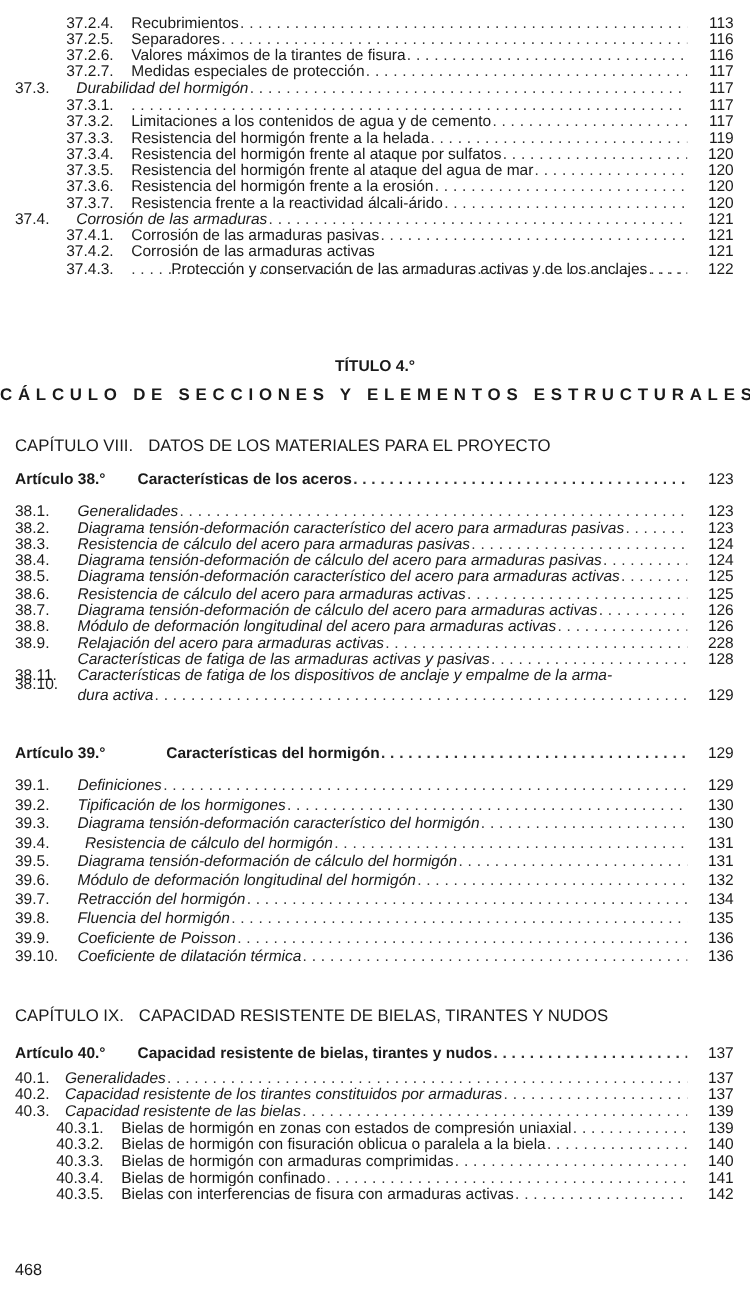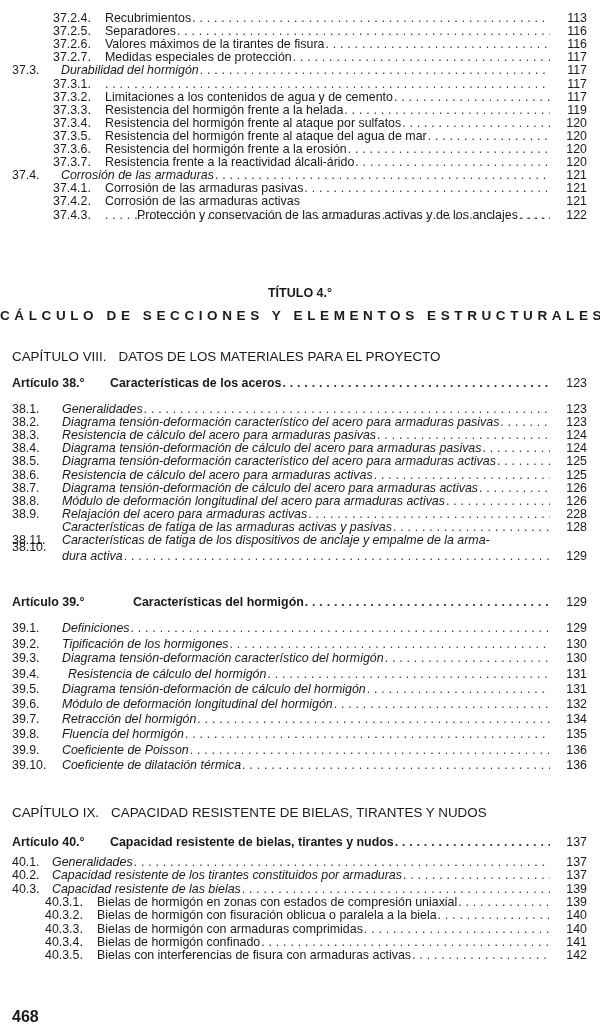--- a/index.html
+++ b/index.html
@@ -26,21 +26,21 @@
   .centered {
     position: absolute; left: 0; width: 600px; text-align: center; white-space: nowrap;
   }
   .titulo { font-size: 12.5px; font-weight: bold; top: 286px; }
   .bigtitle { font-size: 13.5px; font-weight: bold; letter-spacing: 4.6px; top: 308px; }
   .chapter {
     position: absolute; left: 12px; font-size: 13.4px; white-space: nowrap;
   }
   .chapter .ch-num { display: inline-block; }
   .chapter .ch-title { display: inline-block; margin-left: 12px; }
-  .folio { position: absolute; left: 12px; top: 1008px; font-size: 16px; font-weight: bold; }
+  .folio { position: absolute; left: 12px; top: 1008px; font-size: 13px; }
 </style>
 </head>
 <body>
 
 <div id="toc">
 
   <div class="centered titulo">TÍTULO 4.°</div>
   <div class="centered bigtitle">CÁLCULO DE SECCIONES Y ELEMENTOS ESTRUCTURALES</div>
 
   <div class="chapter" style="top:349px">

